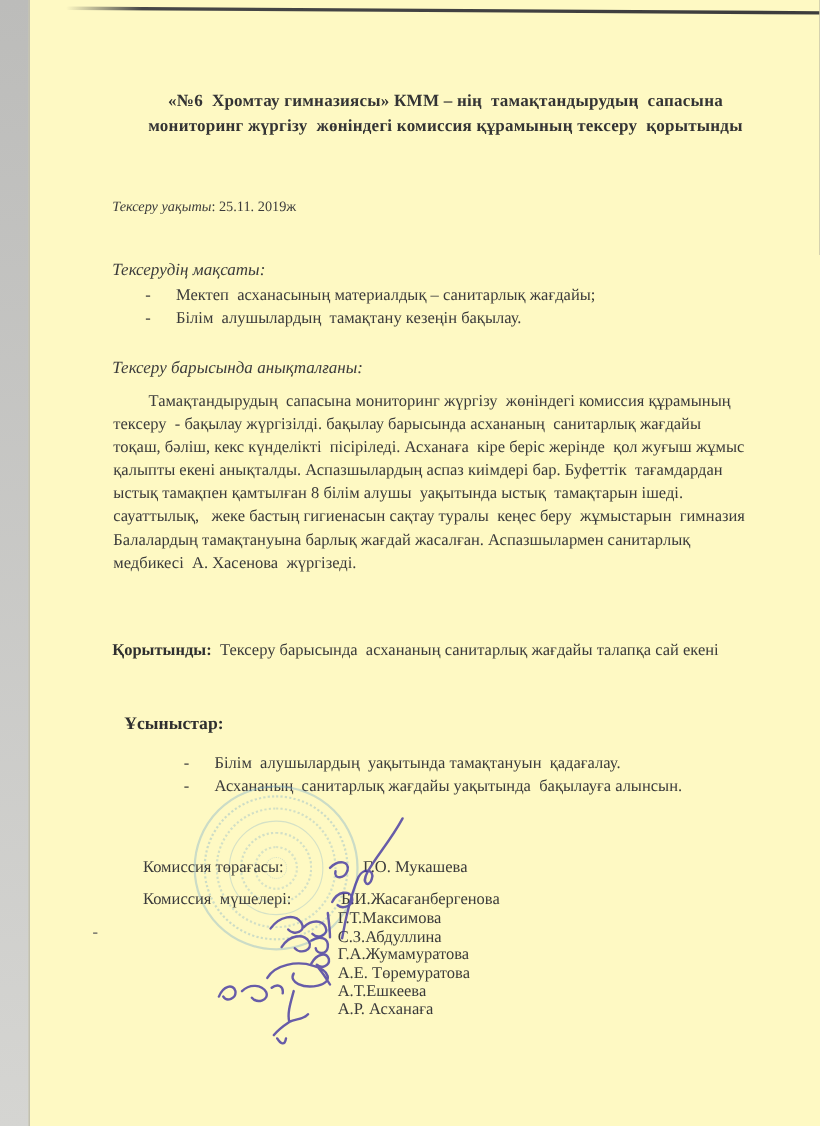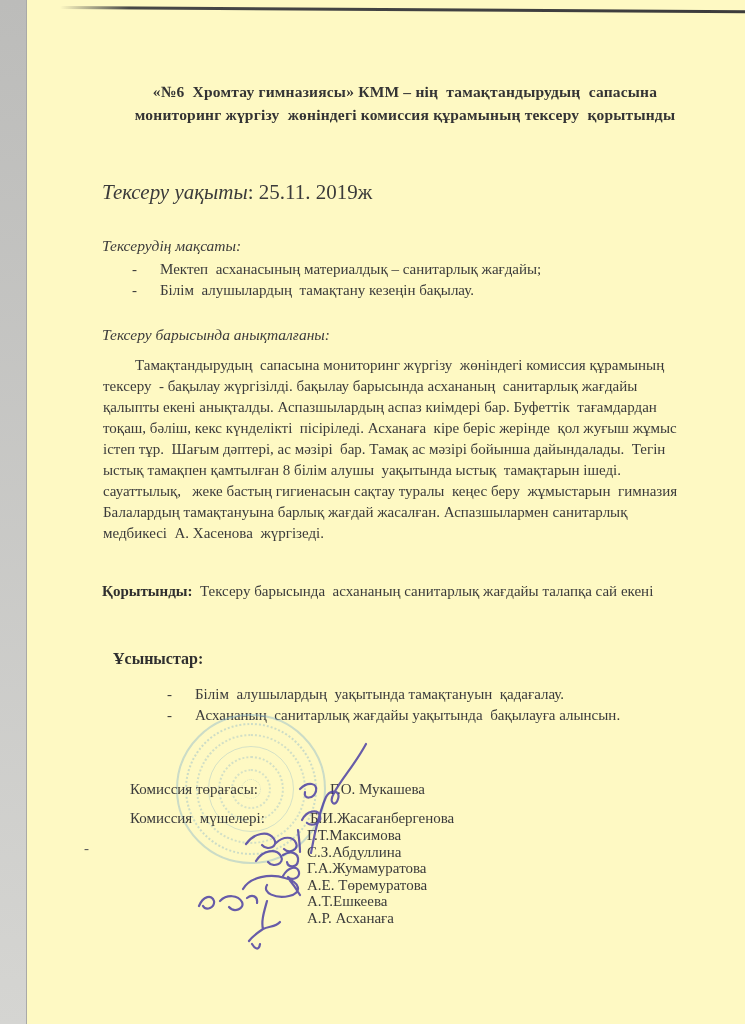--- a/index.html
+++ b/index.html
@@ -7,21 +7,21 @@
   .page{position:relative;width:745px;height:1024px;background:#fef9c3;overflow:hidden;color:#3b3b3b;}
   .scan-left-strip{position:absolute;left:0;top:0;width:26px;height:100%;
     background:linear-gradient(to bottom,#bcbcba,#d5d5d2);border-right:1px solid #a9a9a7;}
   .scan-top-line{position:absolute;left:60px;top:6px;width:690px;height:3px;border-radius:2px;
     background:linear-gradient(to right,rgba(70,70,70,0),#474747 10%,#3c3c3c);
     transform:rotate(0.35deg);transform-origin:left center;}
   .txt{white-space:pre;}
   .doc-title{position:absolute;left:110px;top:80px;width:590px;text-align:center;
     font-weight:bold;font-size:15.5px;line-height:23px;color:#343434;letter-spacing:.2px;}
   .line{white-space:pre;}
-  .time-line{position:absolute;left:102px;top:180px;font-size:21px;}
+  .time-line{position:absolute;left:102px;top:180px;font-size:13px;}
   .italic{font-style:italic;}
   .sec-heading{position:absolute;font-style:italic;font-size:15.5px;}
   .heading-purpose{left:102px;top:237px;}
   .heading-findings{left:102px;top:326px;font-family:Liberation Serif, serif;}
   .bullet-list{position:absolute;font-size:15px;line-height:20.5px;}
   .purpose-list{left:102px;top:259px;}
   .rec-list{left:102px;top:684px;}
   .bullet-row{display:flex;white-space:pre;}
   .purpose-list .marker{margin-left:30px;width:28px;}
   .rec-list .marker{margin-left:65px;width:28px;}
@@ -74,23 +74,22 @@
       <span class="marker">-</span>
       <span class="txt">Білім  алушылардың  тамақтану кезеңін бақылау.</span>
     </div>
   </div>
 
   <div class="sec-heading heading-findings txt">Тексеру барысында анықталғаны:</div>
 
   <div class="findings-para">
     <div class="line">Тамақтандырудың  сапасына мониторинг жүргізу  жөніндегі комиссия құрамының</div>
     <div class="line">тексеру  - бақылау жүргізілді. бақылау барысында асхананың  санитарлық жағдайы</div>
+    <div class="line">тоқаш, бәліш, кекс күнделікті  пісіріледі. Асханаға  кіре беріс жерінде  қол жуғыш жұмыс</div>
     <div class="line">қалыпты екені анықталды. Аспазшылардың аспаз киімдері бар. Буфеттік  тағамдардан</div>
-    <div class="line">тоқаш, бәліш, кекс күнделікті  пісіріледі. Асханаға  кіре беріс жерінде  қол жуғыш жұмыс</div>
-    <div class="line">істеп тұр.  Шағым дәптері, ас мәзірі  бар. Тамақ ас мәзірі бойынша дайындалады.  Тегін</div>
     <div class="line">ыстық тамақпен қамтылған 8 білім алушы  уақытында ыстық  тамақтарын ішеді.</div>
     <div class="line">сауаттылық,   жеке бастың гигиенасын сақтау туралы  кеңес беру  жұмыстарын  гимназия</div>
     <div class="line">Балалардың тамақтануына барлық жағдай жасалған. Аспазшылармен санитарлық</div>
     <div class="line">медбикесі  А. Хасенова  жүргізеді.</div>
   </div>
 
   <div class="conclusion">
     <div class="line"><span class="bold">Қорытынды:</span><span class="txt">  Тексеру барысында  асхананың санитарлық жағдайы талапқа сай екені</span></div>
   </div>
 

